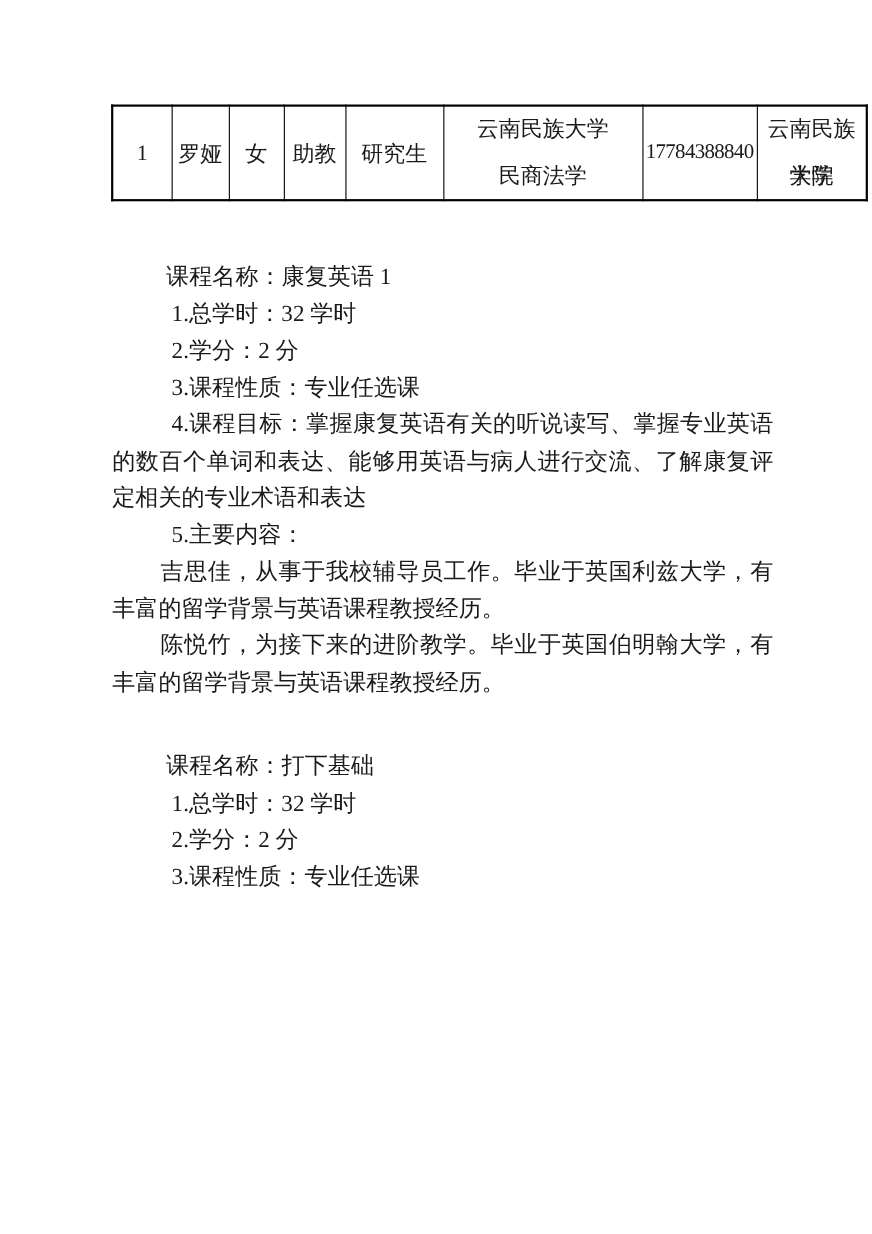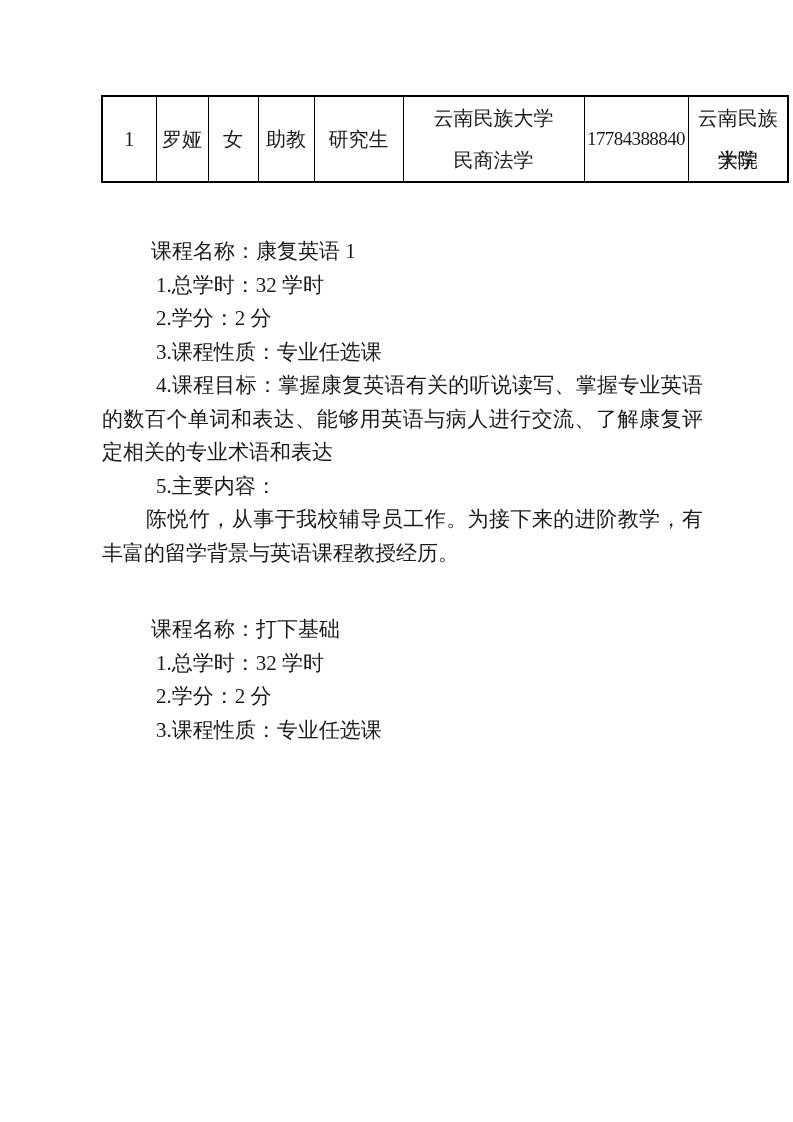--- a/index.html
+++ b/index.html
@@ -103,21 +103,22 @@
   </tbody>
     </table>
 
   <div class="content">
     <p class="p-title">课程名称：康复英语 1</p>
     <p class="p-item">1.总学时：32 学时</p>
     <p class="p-item">2.学分：2 分</p>
     <p class="p-item">3.课程性质：专业任选课</p>
     <p class="p-item">4.课程目标：掌握康复英语有关的听说读写、掌握专业英语的数百个单词和表达、能够用英语与病人进行交流、了解康复评定相关的专业术语和表达</p>
     <p class="p-item">5.主要内容：</p>
-    <p class="p-para">陈悦竹，从事于我校辅导员工作。为接下来的进阶教学，有丰富的留学背景与英语课程教授经历。</p>
+    <p class="p-para">吉思佳，从事于我校辅导员工作。毕业于英国利兹大学，有丰富的留学背景与英语课程教授经历。</p>
+    <p class="p-para">陈悦竹，为接下来的进阶教学。毕业于英国伯明翰大学，有丰富的留学背景与英语课程教授经历。</p>
 
     <p class="p-title section-gap">课程名称：打下基础</p>
     <p class="p-item">1.总学时：32 学时</p>
     <p class="p-item">2.学分：2 分</p>
     <p class="p-item">3.课程性质：专业任选课</p>
   </div>
 
 </div>
 
 </body></html>

